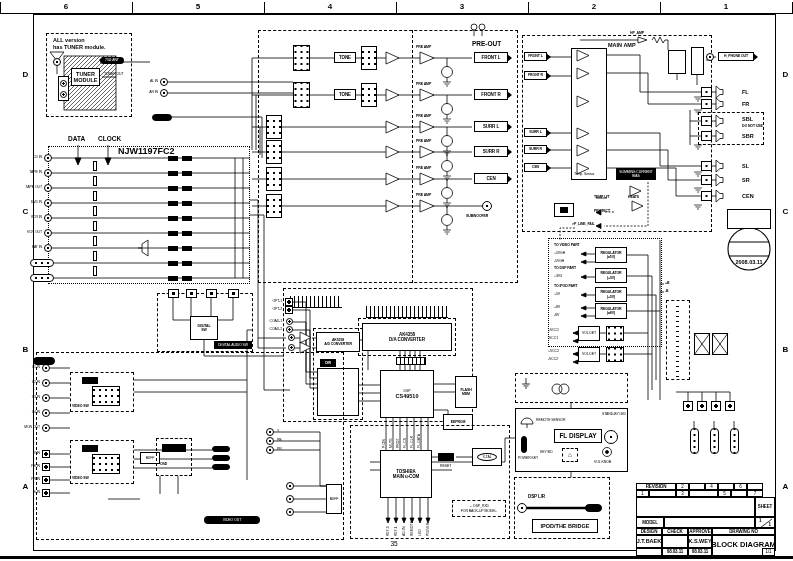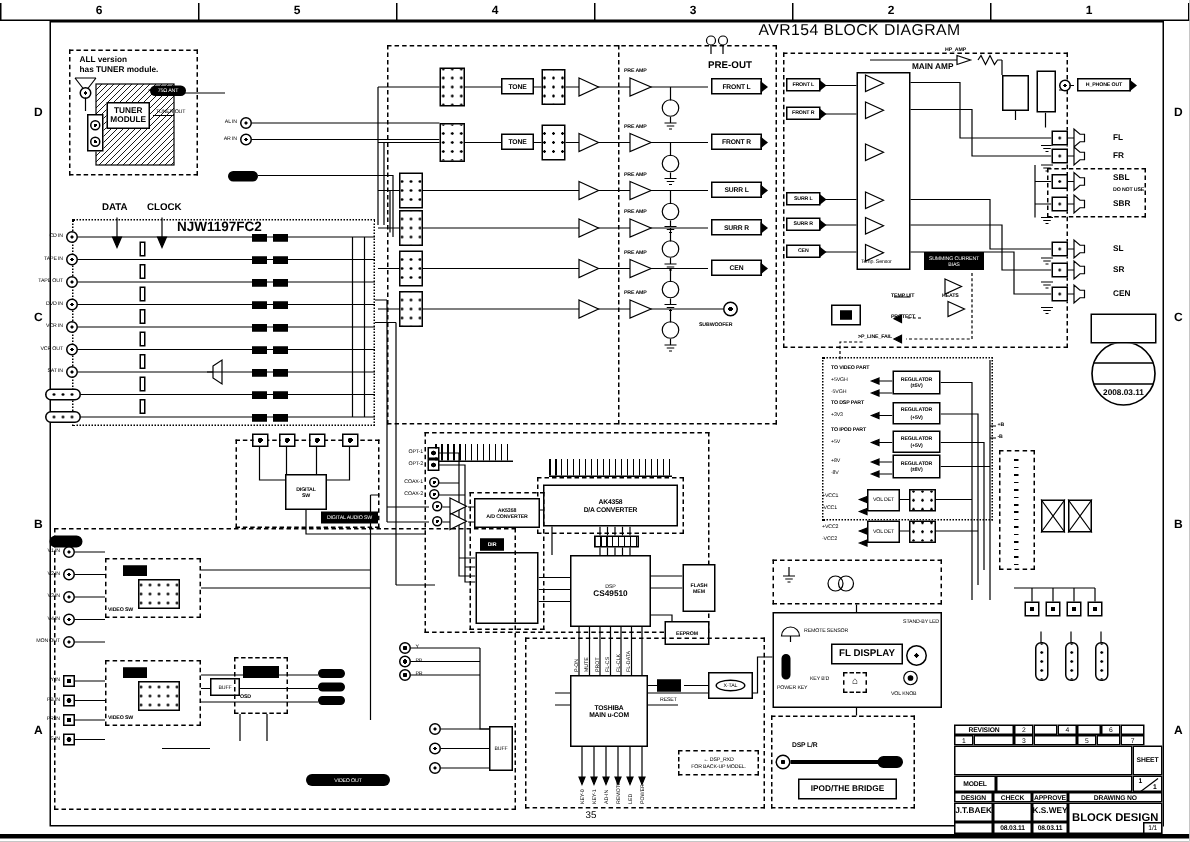--- a/index.html
+++ b/index.html
@@ -181,21 +181,20 @@
   <div class="bx nb" style="left:33px;top:14px;width:743px;height:537px;border-width:1.5px"></div>
   <div class="a t8 b c" style="left:20px;top:70px;width:11px;height:10px">D</div>
   <div class="a t8 b c" style="left:20px;top:207px;width:11px;height:10px">C</div>
   <div class="a t8 b c" style="left:20px;top:345px;width:11px;height:10px">B</div>
   <div class="a t8 b c" style="left:20px;top:482px;width:11px;height:10px">A</div>
   <div class="a t8 b c" style="left:780px;top:70px;width:11px;height:10px">D</div>
   <div class="a t8 b c" style="left:780px;top:207px;width:11px;height:10px">C</div>
   <div class="a t8 b c" style="left:780px;top:345px;width:11px;height:10px">B</div>
   <div class="a t8 b c" style="left:780px;top:482px;width:11px;height:10px">A</div>
   <div class="ln" style="left:0;top:556px;width:793px;height:2.5px"></div>
-  <div class="a t10 c" style="left:488px;top:15px;width:170px;height:12px;letter-spacing:.3px">AVR154 BLOCK DIAGRAM</div>
   <div class="a t6 c" style="left:386px;top:540px;width:16px;height:8px">35</div>
 
   <div class="bx nb dsh" style="left:46px;top:33px;width:86px;height:84px"></div>
   <div class="a t5 b nw" style="left:53px;top:37px">ALL version</div>
   <div class="a t5 b nw" style="left:53px;top:44px">has TUNER module.</div>
   <div class="jk" style="left:53px;top:58px;width:8px;height:8px"></div>
   <div class="bx" style="left:58px;top:76px;width:11px;height:25px"></div>
   <div class="jk" style="left:60px;top:80px;width:7px;height:7px"></div>
   <div class="jk" style="left:60px;top:91px;width:7px;height:7px"></div>
   <div class="bx c t5 b" style="left:71px;top:68px;width:29px;height:18px">
@@ -550,19 +549,19 @@
     <span class="a t4 b" style="left:3px;top:0">1</span>
     <span class="a t4 b" style="right:3px;bottom:0;position:absolute">1</span>
   </div>
   <div class="bx c t4 b" style="left:636px;top:528px;width:26px;height:7px">DESIGN</div>
   <div class="bx c t4 b" style="left:662px;top:528px;width:26px;height:7px">CHECK</div>
   <div class="bx c t4 b" style="left:688px;top:528px;width:24px;height:7px">APPROVE</div>
   <div class="bx c t4 b" style="left:712px;top:528px;width:63px;height:7px">DRAWING NO</div>
   <div class="bx c t5 b" style="left:636px;top:535px;width:26px;height:13px">J.T.BAEK</div>
   <div class="bx" style="left:662px;top:535px;width:26px;height:13px"></div>
   <div class="bx c t5 b" style="left:688px;top:535px;width:24px;height:13px">K.S.WEY</div>
-  <div class="bx c b nw" style="left:712px;top:535px;width:63px;height:21px;font-size:7.5px">BLOCK DESIGN</div>
+  <div class="bx c b nw" style="left:712px;top:535px;width:63px;height:21px;font-size:7.5px">BLOCK DIAGRAM</div>
   <div class="bx" style="left:636px;top:548px;width:26px;height:8px"></div>
   <div class="bx c t4 b" style="left:662px;top:548px;width:26px;height:8px">08.03.11</div>
   <div class="bx c t4 b" style="left:688px;top:548px;width:24px;height:8px">08.03.11</div>
   <div class="bx c t4" style="left:762px;top:548px;width:13px;height:8px">1/1</div>
 
 </div>
 
 </body></html>

